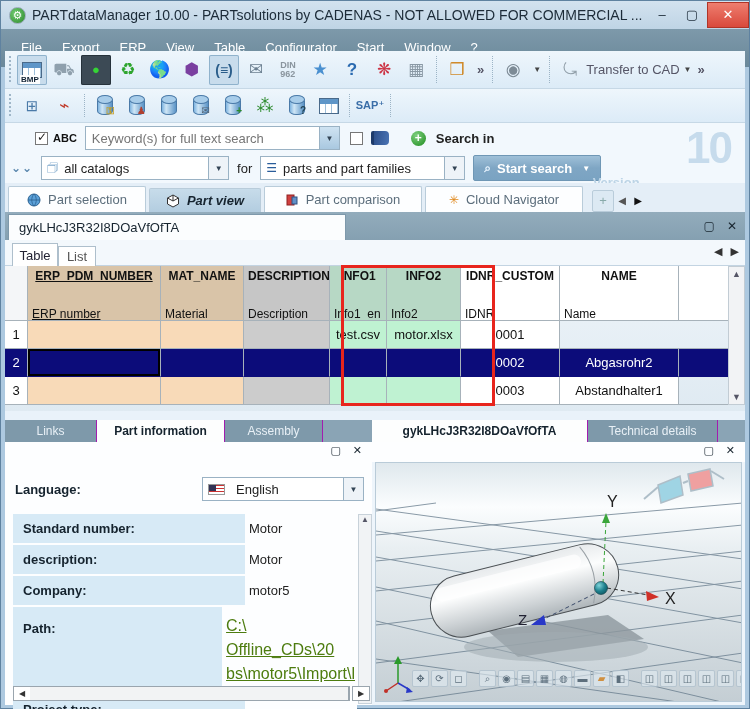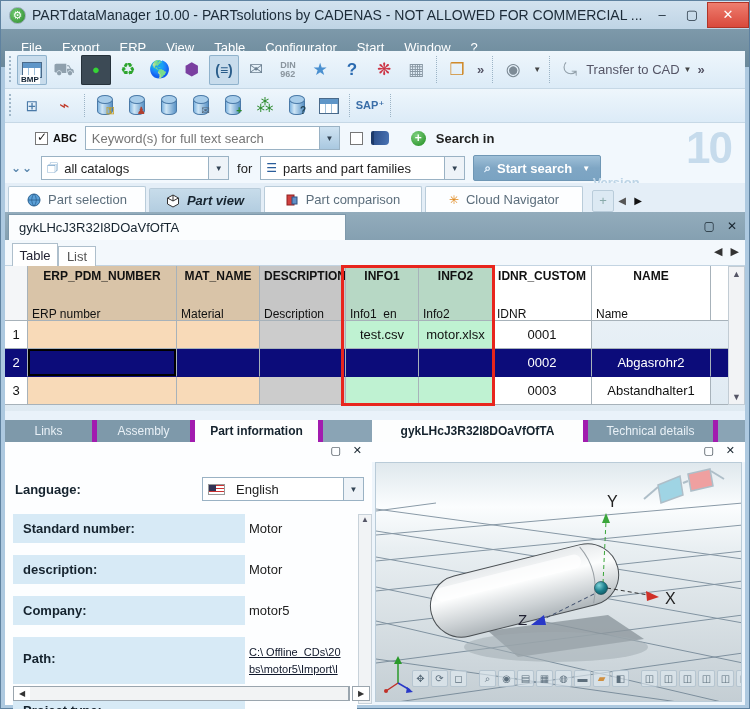--- a/index.html
+++ b/index.html
@@ -102,22 +102,22 @@
   .tl-tab { position:absolute; top:3px; height:23px; background:#fff; border:1px solid #aebfcc; border-bottom:none;
             font-size:13px; color:#223; display:flex; align-items:center; justify-content:center; }
   .tl-arrs { position:absolute; right:6px; top:5px; font-size:11px; color:#333; display:flex; gap:8px; }
 
   
   .grid { position:absolute; left:5px; right:5px; top:266px; height:145px; background:linear-gradient(#eef4f9,#dfeaf2); }
   .grow { display:flex; position:absolute; left:0; right:17px; }
   .ghead { top:0; height:55px; }
   .gr1 { top:55px; height:28px; } .gr2 { top:83px; height:28px; } .gr3 { top:111px; height:28px; }
   .cell { border-right:1px solid #a7b2ba; border-bottom:1px solid #a7b2ba; overflow:hidden; }
-  .c0 { width:23px; } .c1 { width:149px; } .c2 { width:83px; } .c3 { width:86px; }
-  .c4 { width:73px; } .c5 { width:74px; } .c6 { width:99px; } .c7 { width:119px; } .c8 { flex:1; border-right:none; }
+  .c0 { width:23px; } .c1 { width:133px;text-decoration:underline; } .c2 { width:83px; } .c3 { width:86px; }
+  .c4 { width:57px; } .c5 { width:74px; } .c6 { width:99px; } .c7 { width:119px; } .c8 { flex:1; border-right:none; }
   .hcell { font-size:12px; color:#111; padding:3px 4px; }
   .hcell .k { font-weight:bold; text-align:center; white-space:nowrap; }
   .hcell .d { margin-top:24px; text-align:left; white-space:nowrap; }
   .bg-tan { background:#d9c4a8; } .bg-gray { background:#c6c6c6; } .bg-green-h { background:#b7d8c5; }
   .bg-white { background:#fff; } .bg-peach { background:#f8dab8; } .bg-gray2 { background:#cccccc; }
   .bg-mint { background:#bff2d2; } .bg-rownum { background:#f4f6f8; }
   .dcell { font-size:13px; color:#111; display:flex; align-items:center; justify-content:center; }
   .rownum { font-size:13px; color:#111; display:flex; align-items:center; justify-content:center; background:#fff; }
   .sel .cell { background:#0c0c7a !important; color:#fff; border-bottom-color:#0c0c7a; }
   .sel .rownum { background:#0c0c7a; color:#fff; }
@@ -126,36 +126,36 @@
              display:flex; flex-direction:column; justify-content:space-between; align-items:center; font-size:9px; color:#556; }
   .vscroll span { padding:2px 0; }
   .redbox { position:absolute; left:336px; top:-1px; width:154px; height:141px; border:3px solid #e8251d; pointer-events:none; }
 
   
   .panel { position:absolute; top:420px; bottom:4px; background:#eef5fb; }
   .panel-l { left:5px; width:367px; }
   .panel-r { left:372px; right:5px; }
   .ptabs { position:absolute; left:0; right:0; top:0; height:22px; background:#8aa4b5; display:flex; }
   .ptab { height:22px; display:flex; align-items:center; justify-content:center; font-size:12px; color:#e8f0f6;
-          background:#7e99aa; border-right:5px solid #a21caf; }
+          background:#7e99aa; border-right:1px solid #a21caf; }
   .ptab.active { background:#fdfefe; color:#15232e; font-weight:bold; }
   .phead { position:absolute; left:0; right:0; top:22px; height:20px; background:#fdfeff; }
   .phead .btns { position:absolute; right:10px; top:2px; display:flex; gap:12px; font-size:11px; color:#17242e; }
   .pbody { position:absolute; left:0; right:0; top:42px; bottom:0; background:#fdfeff; }
 
   .langrow { position:absolute; left:10px; right:8px; top:14px; height:26px; display:flex; align-items:center; }
   .langlab { font-size:13px; font-weight:bold; color:#15232e; flex:1; }
   .flag { width:17px; height:11px; position:relative; margin:0 5px;
           background:repeating-linear-gradient(#c33 0 1.5px,#fff 1.5px 3px); border:1px solid #999; }
   .flag::after { content:""; position:absolute; left:0; top:0; width:7px; height:6px; background:#335; }
   .inforows { position:absolute; left:8px; top:52px; width:344px; }
-  .irow { display:flex; margin-bottom:12px;border-radius:6px; }
+  .irow { display:flex; margin-bottom:2px;border-radius:6px; }
   .ilab { width:232px; background:#d7eaf6; font-size:13px; font-weight:bold; color:#15232e; padding:7px 0 7px 10px; }
   .ival { flex:1; font-size:13px; color:#222; padding:7px 2px 7px 4px; background:#fdfeff; }
-  .ival a { color:#0f172a; font-size:11px; display:block; line-height:1.5; }
+  .ival a { color:#4d7c0f; font-size:16px; display:block; line-height:1.5; }
   .iscroll { position:absolute; right:0px; top:52px; width:14px; height:190px; background:#f1f3f5; border:1px solid #c8d2da;
              text-align:center; font-size:8px; color:#556; }
   .hscroll { position:absolute; left:8px; right:22px; bottom:4px; height:15px; border:1px solid #9aa5ae; background:#fff;
              display:flex; align-items:center; }
   .hscroll .a { width:16px; text-align:center; font-size:8px; color:#333; }
   .hscroll .thumb { flex:1; height:13px; background:#f2f3f4; border-right:1px solid #9aa5ae; }
   .hsr { position:absolute; right:2px; bottom:4px; width:18px; height:15px; border:1px solid #9aa5ae; background:#fff;
          text-align:center; font-size:8px; line-height:14px; color:#333; }
 
   .rtab1 { width:216px; } .rtab2 { width:130px; }
@@ -484,25 +484,25 @@
       <span>▼</span>
     </div>
     <div class="redbox"></div>
   </div>
 
   <div class="panel panel-l">
     <div class="ptabs">
       <div class="ptab" style="width:92px">
         <span>Links</span>
       </div>
+      <div class="ptab active" style="width:128px">
+        <span>Part information</span>
+      </div>
       <div class="ptab" style="width:98px">
         <span>Assembly</span>
-      </div>
-      <div class="ptab active" style="width:128px">
-        <span>Part information</span>
       </div>
     </div>
     <div class="phead">
       <div class="btns">
         <span>▢</span>
         <span>✕</span>
       </div>
     </div>
     <div class="pbody">
       <div class="langrow">

